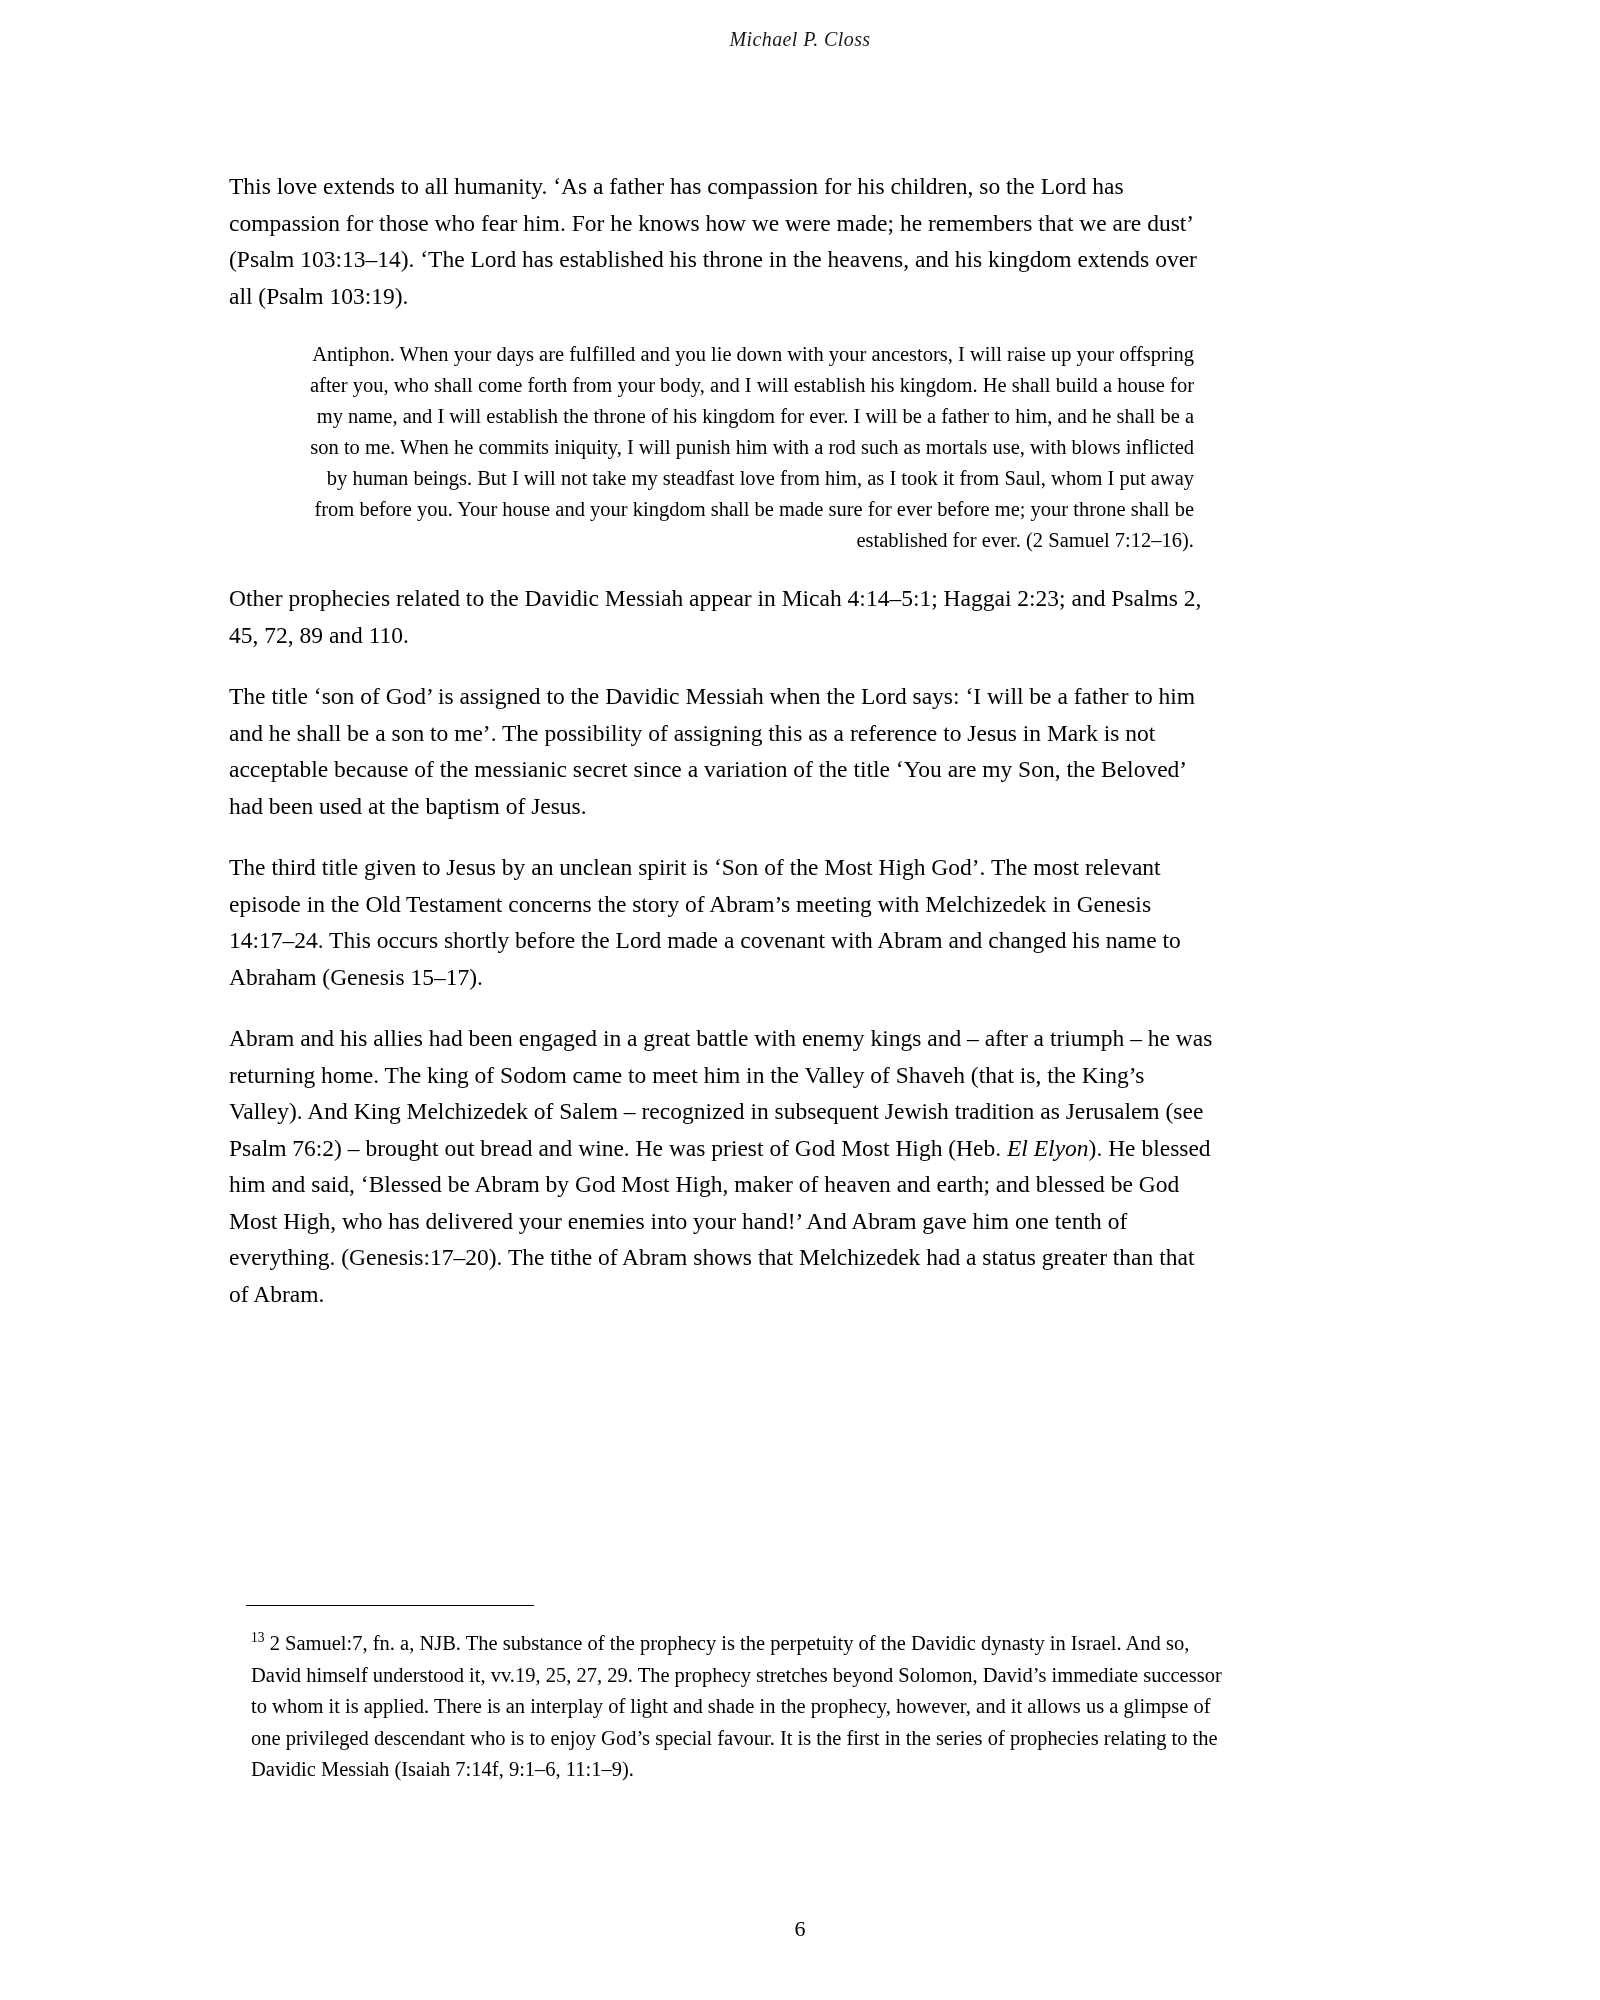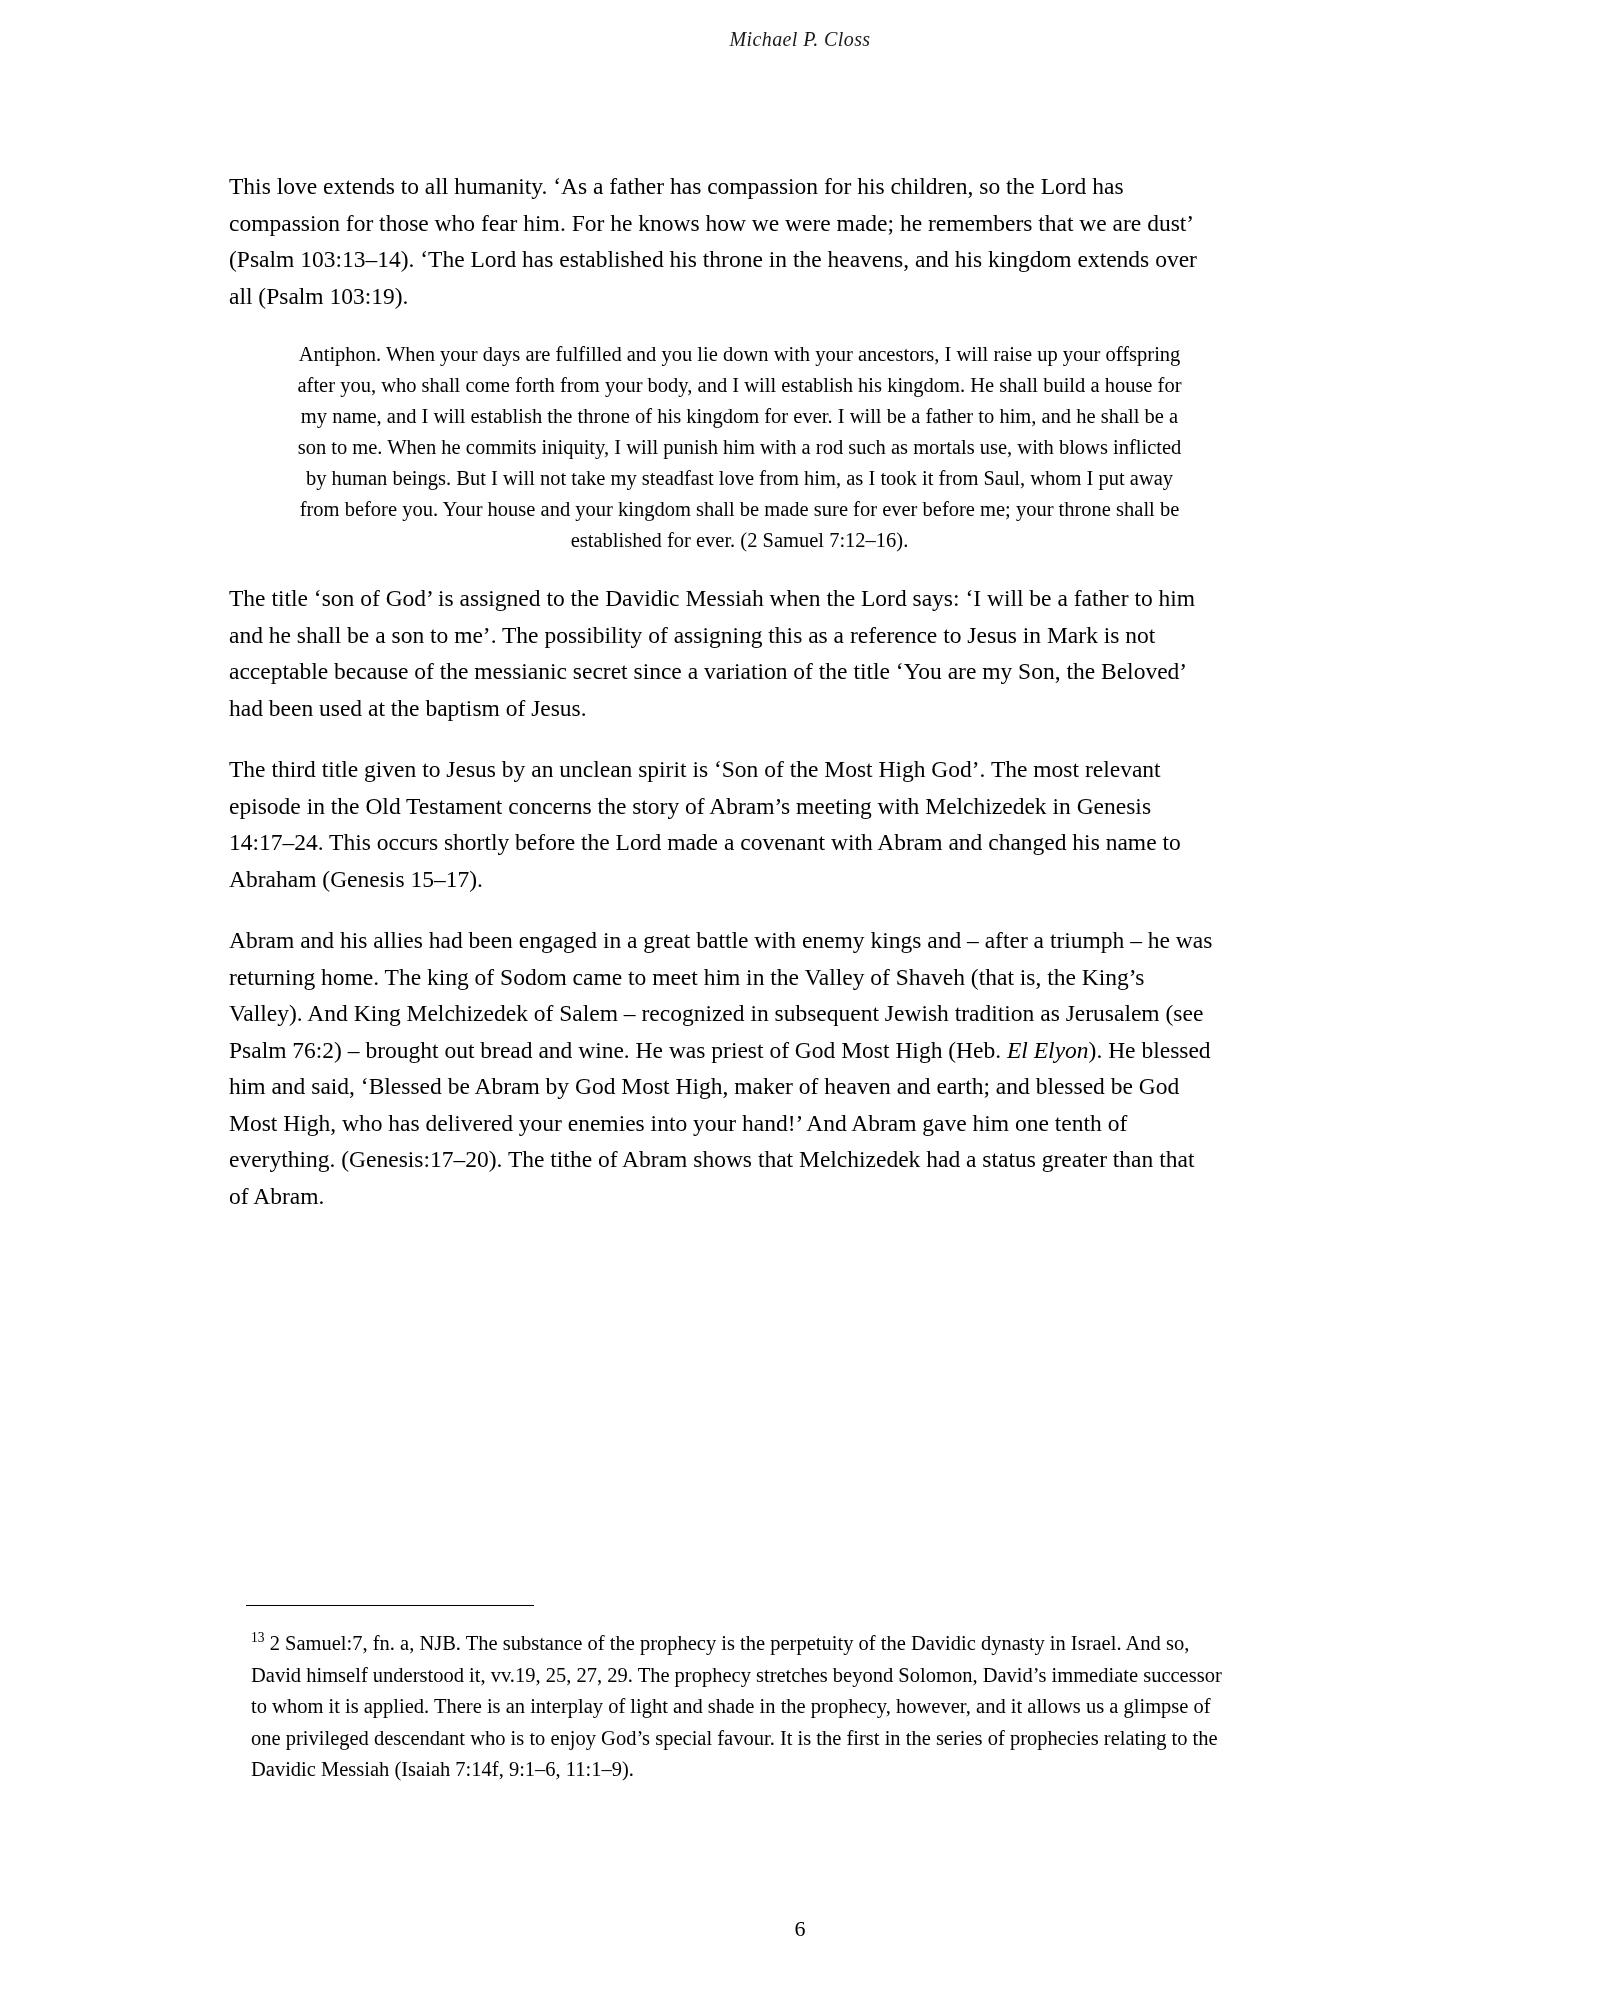--- a/index.html
+++ b/index.html
@@ -51,21 +51,21 @@
   }
 
   p.para:last-child { margin-bottom: 11px; }
 
   .blockquote {
     margin: 17px 0 24px 0;
     padding-left: 56px;
     padding-right: 20px;
     font-size: 20.5px;
     line-height: 31px;
-    text-align: center;
+    text-align: right;
   }
   .blockquote p { margin: 0; }
 
   sup.fn-ref {
     font-size: 0.66em;
     vertical-align: super;
     line-height: 0;
   }
 
   .ital { font-style: italic; }
@@ -115,20 +115,21 @@
 
   <div class="body-col">
 
     <p class="para">This love extends to all humanity. ‘As a father has compassion for his children, so the Lord has compassion for those who fear him. For he knows how we were made; he remembers that we are dust’ (Psalm 103:13–14). ‘The Lord has established his throne in the heavens, and his kingdom extends over all (Psalm 103:19).</p>
 
 
     <div class="blockquote">
       <p>Antiphon. When your days are fulfilled and you lie down with your ancestors, I will raise up your offspring after you, who shall come forth from your body, and I will establish his kingdom. He shall build a house for my name, and I will establish the throne of his kingdom for ever. I will be a father to him, and he shall be a son to me. When he commits iniquity, I will punish him with a rod such as mortals use, with blows inflicted by human beings. But I will not take my steadfast love from him, as I took it from Saul, whom I put away from before you. Your house and your kingdom shall be made sure for ever before me; your throne shall be established for ever. (2 Samuel 7:12–16).</p>
     </div>
 
+    <p class="para">Other prophecies related to the Davidic Messiah appear in Micah 4:14–5:1; Haggai 2:23; and Psalms 2, 45, 72, 89 and 110.</p>
 
     <p class="para">The title ‘son of God’ is assigned to the Davidic Messiah when the Lord says: ‘I will be a father to him and he shall be a son to me’. The possibility of assigning this as a reference  to Jesus in Mark is not acceptable because of the messianic secret since a variation of the title ‘You are my Son, the Beloved’ had been used at the baptism of Jesus.</p>
 
     <p class="para">The third title given to Jesus by an unclean spirit is ‘Son of the Most High God’. The most relevant episode in the Old Testament concerns the story of Abram’s meeting with Melchizedek in Genesis 14:17–24. This occurs shortly before the Lord made a covenant with Abram and changed his name to Abraham (Genesis 15–17).</p>
 
     <p class="para"><span>Abram and his allies had been engaged in a great battle with enemy kings and – after a triumph – he was returning home. The king of Sodom came to meet him in the Valley of Shaveh (that is, the King’s Valley). And King Melchizedek of Salem – recognized in subsequent Jewish tradition as Jerusalem (see Psalm 76:2) – brought out bread and wine. He was priest of God Most High (Heb. </span><span class="ital">El Elyon</span><span>). He blessed him and said, ‘Blessed be Abram by God Most High, maker of heaven and earth; and blessed be God Most High, who has delivered your enemies into your hand!’ And Abram gave him one tenth of everything. (Genesis:17–20). The tithe of Abram shows that Melchizedek had a status greater than that of Abram.</span></p>
 
   </div>
 
   <div class="footnote-block">

